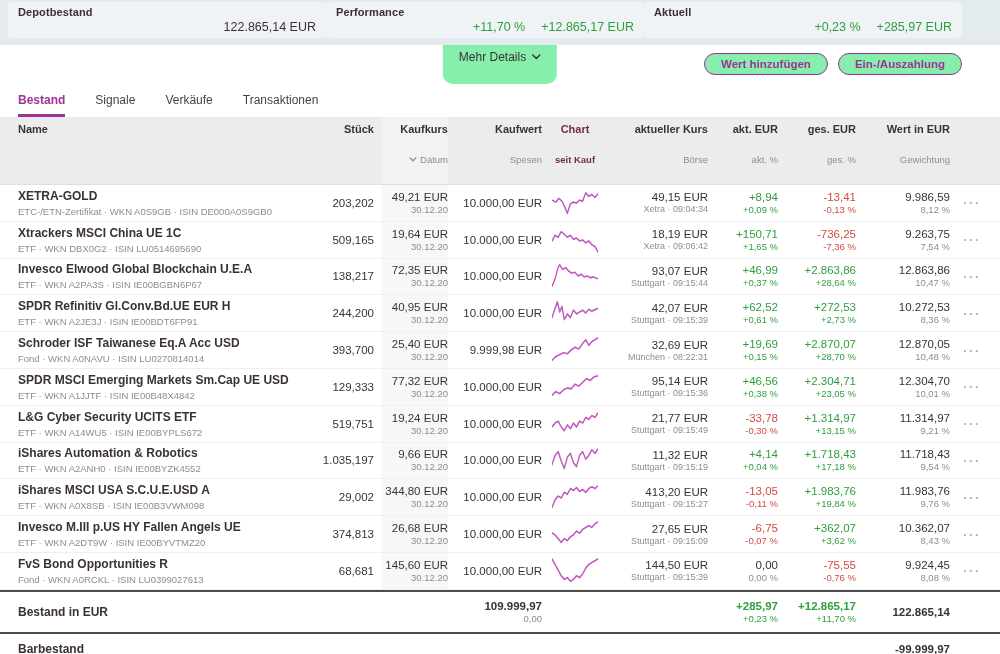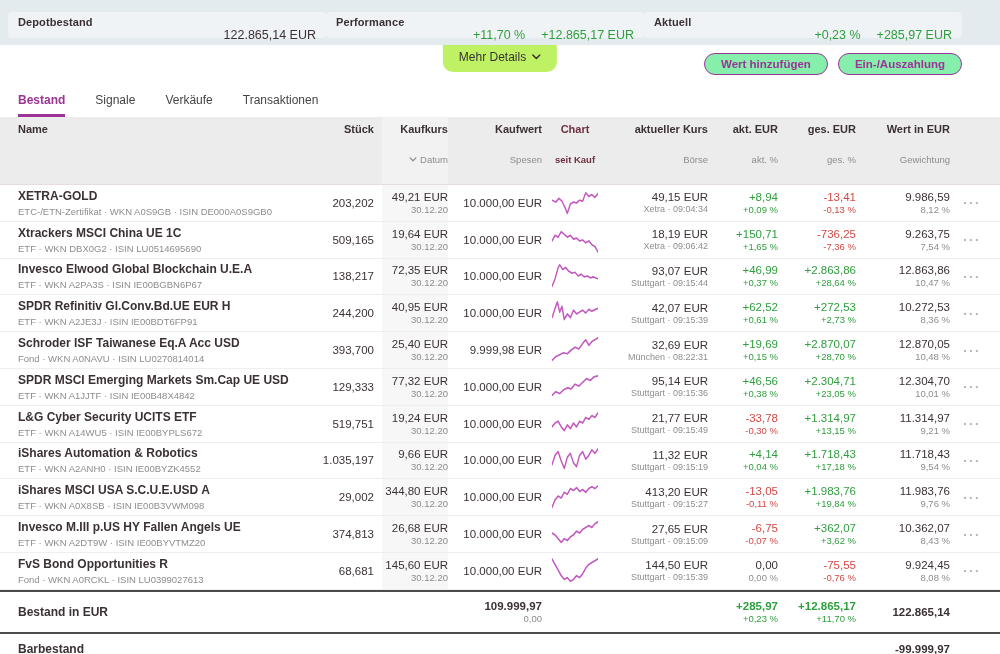--- a/index.html
+++ b/index.html
@@ -4,30 +4,30 @@
 <style>
   :root{
     --accent:#9c3397; --green:#2f9e3e; --red:#d04a45; --ink:#3b3135;
     --sub:#8d8d8d; --spark:#c257be; --maroon:#702f3f;
   }
   *{box-sizing:border-box;margin:0;padding:0}
   html,body{width:1000px;height:654px;overflow:hidden}
   body{font-family:"Liberation Sans",sans-serif;color:var(--ink);background:#fff}
 
   
-  .topbar{display:flex;background:#e4ebee;height:45px;padding:12px 38px 7px 8px}
+  .topbar{display:flex;background:#e4ebee;height:45px;padding:2px 38px 7px 8px}
   .card{flex:1;background:#eff3f5;border-radius:4px;padding:4px 10px 4px;display:flex;flex-direction:column;justify-content:space-between}
   .card-label{font-size:11px;font-weight:bold;letter-spacing:.1px}
   .card-values{display:flex;justify-content:flex-end;gap:16px;font-size:12.5px}
   .pos{color:var(--green)} .neg{color:var(--red)} .neu{color:var(--ink)}
 
   
   .details-row{position:relative;height:40px}
-  .more-details{position:absolute;left:50%;transform:translateX(-50%);top:0;background:#bef264;border:none;
-    border-radius:0 0 10px 10px;padding:5px 16px 8px;font:12px "Liberation Sans",sans-serif;color:var(--ink);
+  .more-details{position:absolute;left:50%;transform:translateX(-50%);top:0;background:#86efac;border:none;
+    border-radius:0 0 10px 10px;padding:5px 16px 20px;font:12px "Liberation Sans",sans-serif;color:var(--ink);
     display:flex;align-items:center;gap:6px;cursor:pointer}
   .actions{position:absolute;right:38px;top:8px;display:flex;gap:10px}
   .pill{border:1.5px solid var(--accent);color:var(--accent);background:#86efac;border-radius:14px;
     padding:4px 16px;font:bold 11.5px "Liberation Sans",sans-serif;cursor:pointer}
 
   
   .tabs{display:flex;gap:30px;padding:8px 0 0 18px}
   .tab{font-size:12px;padding-bottom:7px;cursor:pointer;color:#444}
   .tab.active{color:var(--accent);font-weight:bold;border-bottom:3px solid var(--accent)}
 

